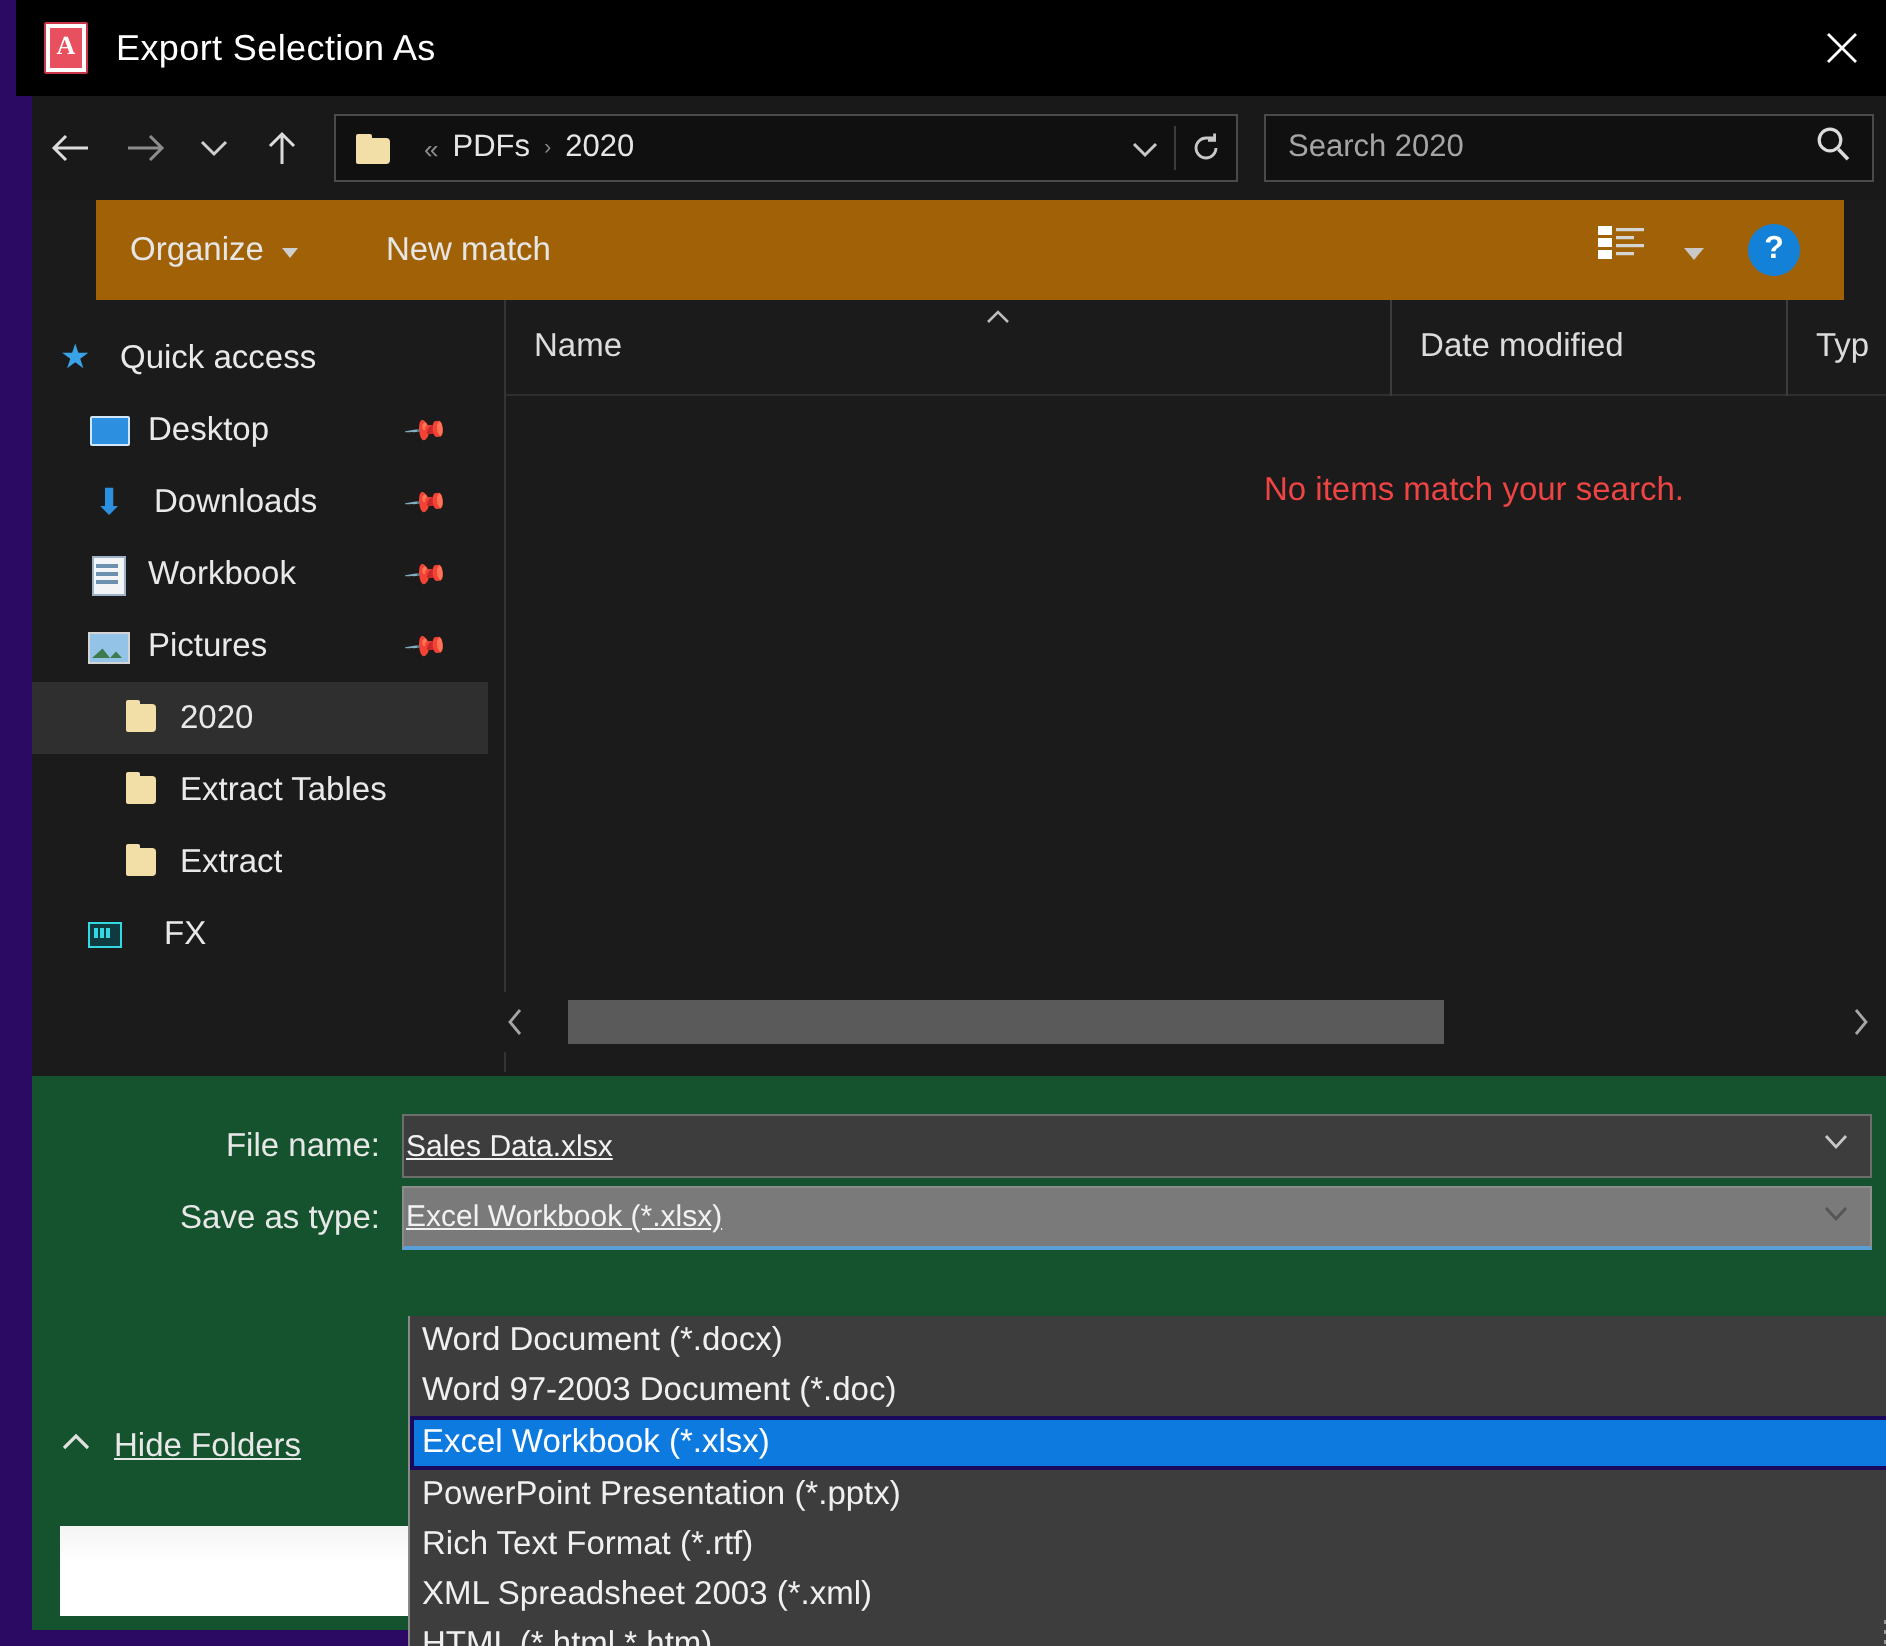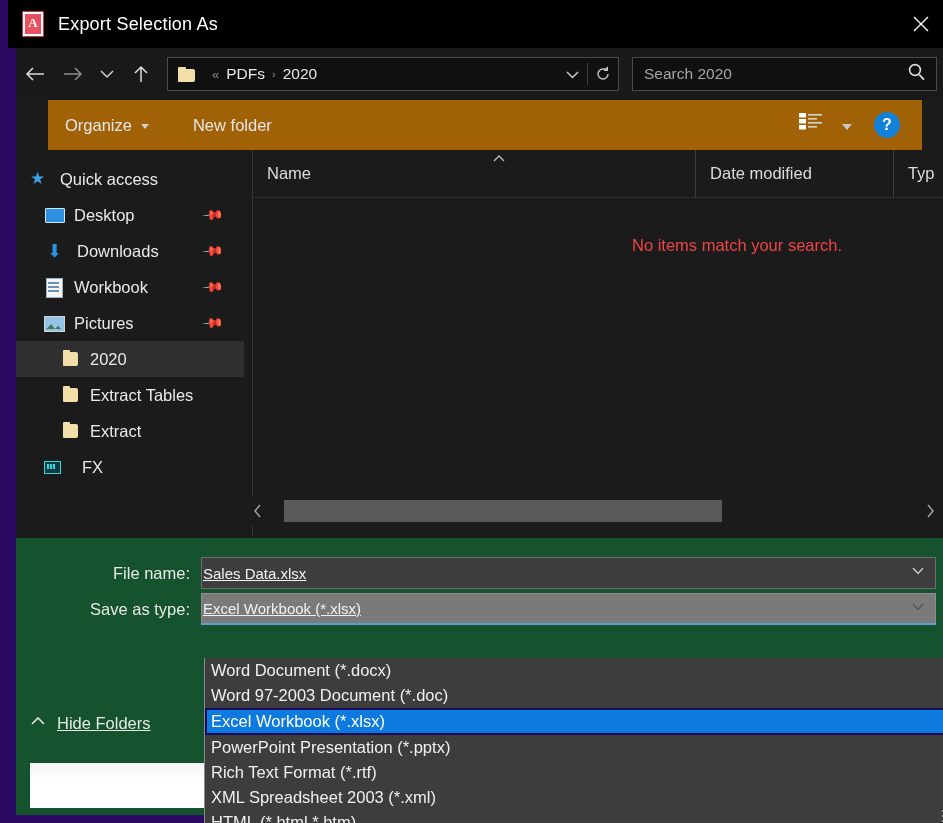--- a/index.html
+++ b/index.html
@@ -559,21 +559,21 @@
         </div>
       </div>
     </div>
 
     <div id="toolbar">
       <div class="tb-item" id="organize">
         <span>Organize</span>
         <span class="caret-down"></span>
       </div>
       <div class="tb-item" id="newfolder">
-        <span>New folder</span>
+        <span>New match</span>
       </div>
       <div id="tb-right">
         <div id="view-icon">
           <svg width="26" height="24" viewBox="0 0 26 24">
             <rect x="1" y="2" width="7" height="4.5" fill="#ffffff"></rect>
             <rect x="1" y="8" width="7" height="4.5" fill="#ffffff"></rect>
             <rect x="1" y="14" width="7" height="4.5" fill="#ffffff"></rect>
             <rect x="10" y="3" width="14" height="1.6" fill="#d4d4d4"></rect>
             <rect x="10" y="7" width="9" height="1.6" fill="#d4d4d4"></rect>
             <rect x="10" y="11" width="14" height="1.6" fill="#d4d4d4"></rect>

